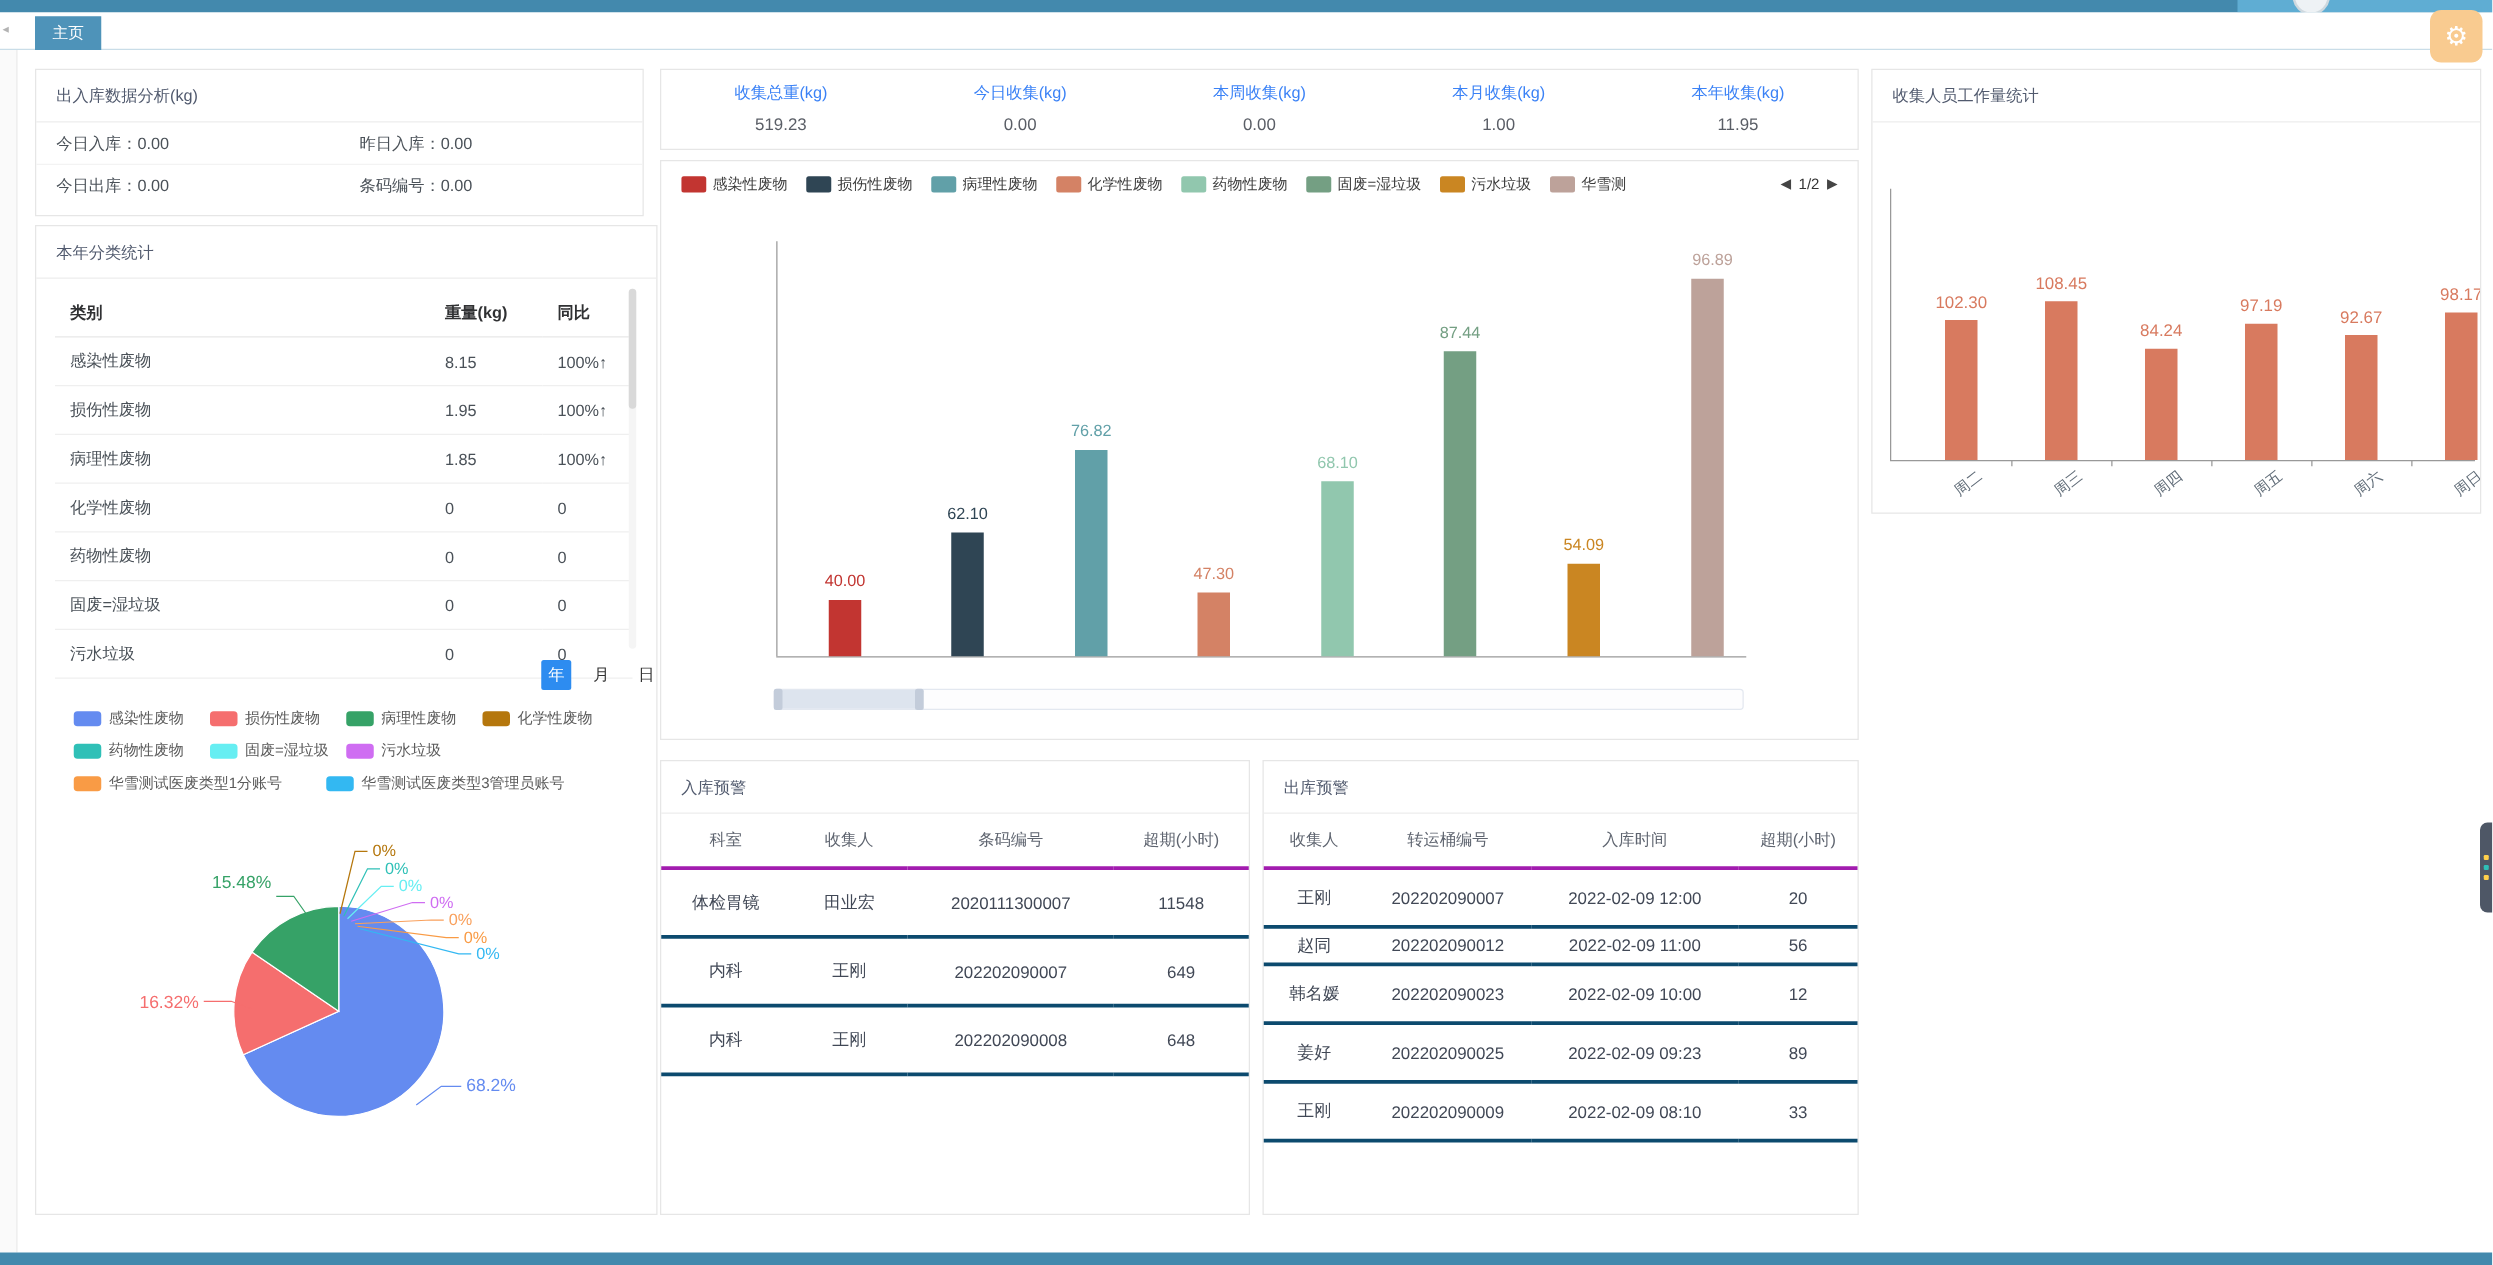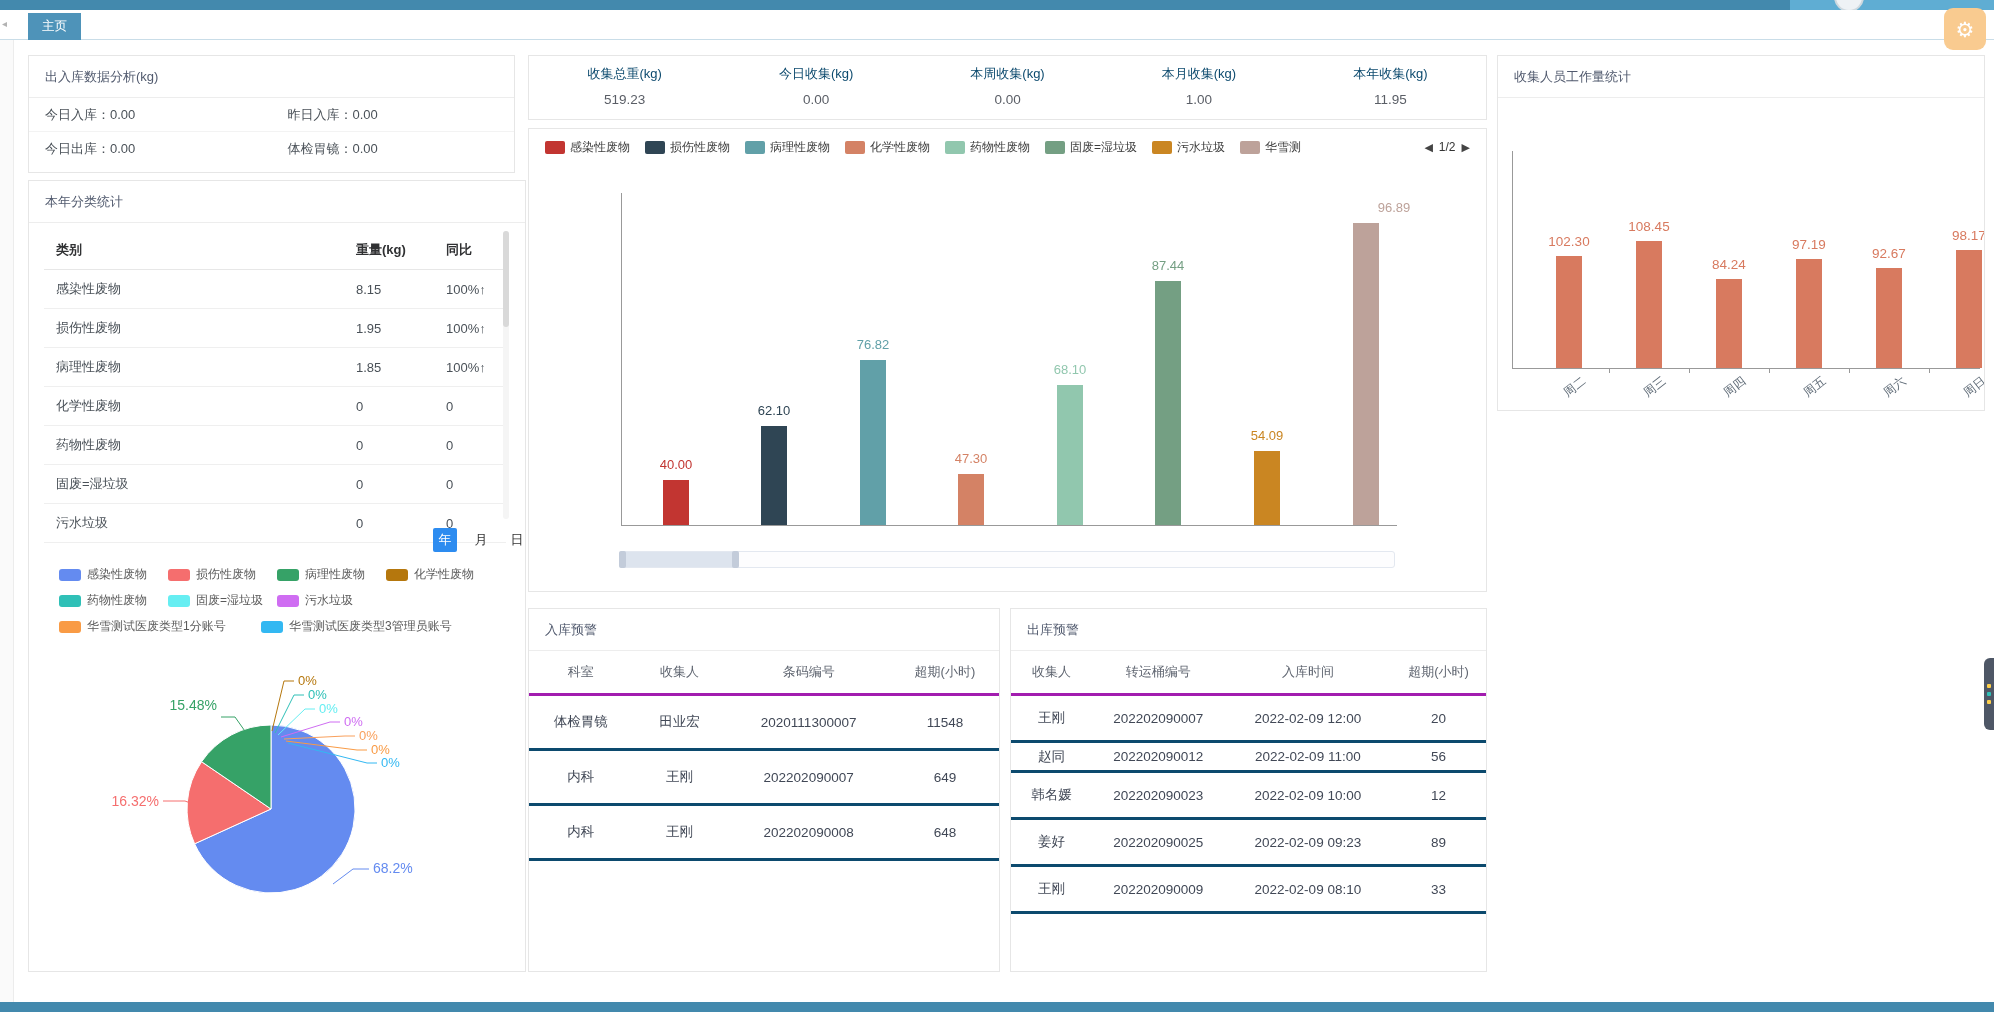--- a/index.html
+++ b/index.html
@@ -45,21 +45,21 @@
   .period{position:absolute;left:404px;top:347px;display:flex;gap:12px;font-size:13px;color:#333;}
   .period span{width:24px;height:24px;line-height:24px;text-align:center;cursor:pointer;}
   .period span.active{background:#2d8cf0;color:#fff;border-radius:2px;}
   .plegend-item{position:absolute;display:flex;align-items:center;cursor:pointer;}
   .plegend-item i{display:block;width:22px;height:12px;border-radius:3px;}
   .plegend-item span{margin-left:6px;font-size:12px;color:#5a5a5a;white-space:nowrap;}
   .pie-label{position:absolute;font-size:13px;white-space:nowrap;}
   
   .stats-row{position:absolute;left:0;top:0;width:100%;height:100%;display:flex;}
   .stat-col{flex:1;text-align:center;padding-top:9px;}
-  .stat-label{font-size:13px;color:#0c4a6e;}
+  .stat-label{font-size:13px;color:#3b82f6;}
   .stat-value{margin-top:9px;font-size:13.5px;color:#5a5e66;}
   
   .mlegend{position:absolute;left:16px;top:10px;right:118px;display:flex;flex-wrap:nowrap;overflow:hidden;}
   .mlegend-item{display:inline-flex;align-items:center;margin-right:15px;cursor:pointer;}
   .mlegend-item i{display:block;width:20px;height:13px;border-radius:2px;}
   .mlegend-item span{margin-left:5px;font-size:12px;color:#3c3c3c;white-space:nowrap;}
   .mpager{position:absolute;right:16px;top:11px;display:flex;align-items:center;gap:6px;
           font-size:12px;color:#333;}
   .mpager .arr{font-size:11px;color:#444;cursor:pointer;line-height:14px;}
   .axis{position:absolute;background:#999;}
@@ -102,21 +102,21 @@
 
   <div class="panel" style="left:28px;top:55px;width:487px;height:118px;">
     <div class="panel-title">出入库数据分析(kg)</div>
     <div class="inout-grid" id="inout-grid">
         <div class="inout-row first">
           <div class="inout-cell"><span>今日入库：</span><b>0.00</b></div>
           <div class="inout-cell"><span>昨日入库：</span><b>0.00</b></div>
         </div>
         <div class="inout-row">
           <div class="inout-cell"><span>今日出库：</span><b>0.00</b></div>
-          <div class="inout-cell"><span>体检胃镜：</span><b>0.00</b></div>
+          <div class="inout-cell"><span>条码编号：</span><b>0.00</b></div>
         </div>
       </div>
   </div>
 
   <div class="panel" style="left:28px;top:180px;width:498px;height:792px;">
     <div class="panel-title">本年分类统计</div>
     <table class="ctable" id="class-table">
         <colgroup>
           <col width="300">
           <col width="90">
@@ -318,21 +318,21 @@
         <div class="bar-label" style="left: 299px; top: 208px; color: rgb(97, 160, 168);">76.82</div>
         <div class="bar" style="left: 429px; top: 345px; width: 26px; height: 51px; background: rgb(212, 130, 101);"></div>
         <div class="bar-label" style="left: 397px; top: 322px; color: rgb(212, 130, 101);">47.30</div>
         <div class="bar" style="left: 528px; top: 256px; width: 26px; height: 140px; background: rgb(145, 199, 174);"></div>
         <div class="bar-label" style="left: 496px; top: 233px; color: rgb(145, 199, 174);">68.10</div>
         <div class="bar" style="left: 626px; top: 152px; width: 26px; height: 244px; background: rgb(116, 159, 131);"></div>
         <div class="bar-label" style="left: 594px; top: 129px; color: rgb(116, 159, 131);">87.44</div>
         <div class="bar" style="left: 725px; top: 322px; width: 26px; height: 74px; background: rgb(202, 134, 34);"></div>
         <div class="bar-label" style="left: 693px; top: 299px; color: rgb(202, 134, 34);">54.09</div>
         <div class="bar" style="left: 824px; top: 94px; width: 26px; height: 302px; background: rgb(189, 162, 154);"></div>
-        <div class="bar-label" style="left: 820px; top: 71px; color: rgb(189, 162, 154);">96.89</div>
+        <div class="bar-label" style="left: 796px; top: 71px; color: rgb(189, 162, 154);">96.89</div>
       </div>
     <div class="dz">
       <div class="dz-fill"></div>
       <div class="dz-h" style="left:-1px;"></div>
       <div class="dz-h" style="left:112px;"></div>
     </div>
   </div>
 
   <div class="panel" style="left:528px;top:608px;width:472px;height:364px;">
     <div class="panel-title">入库预警</div>

